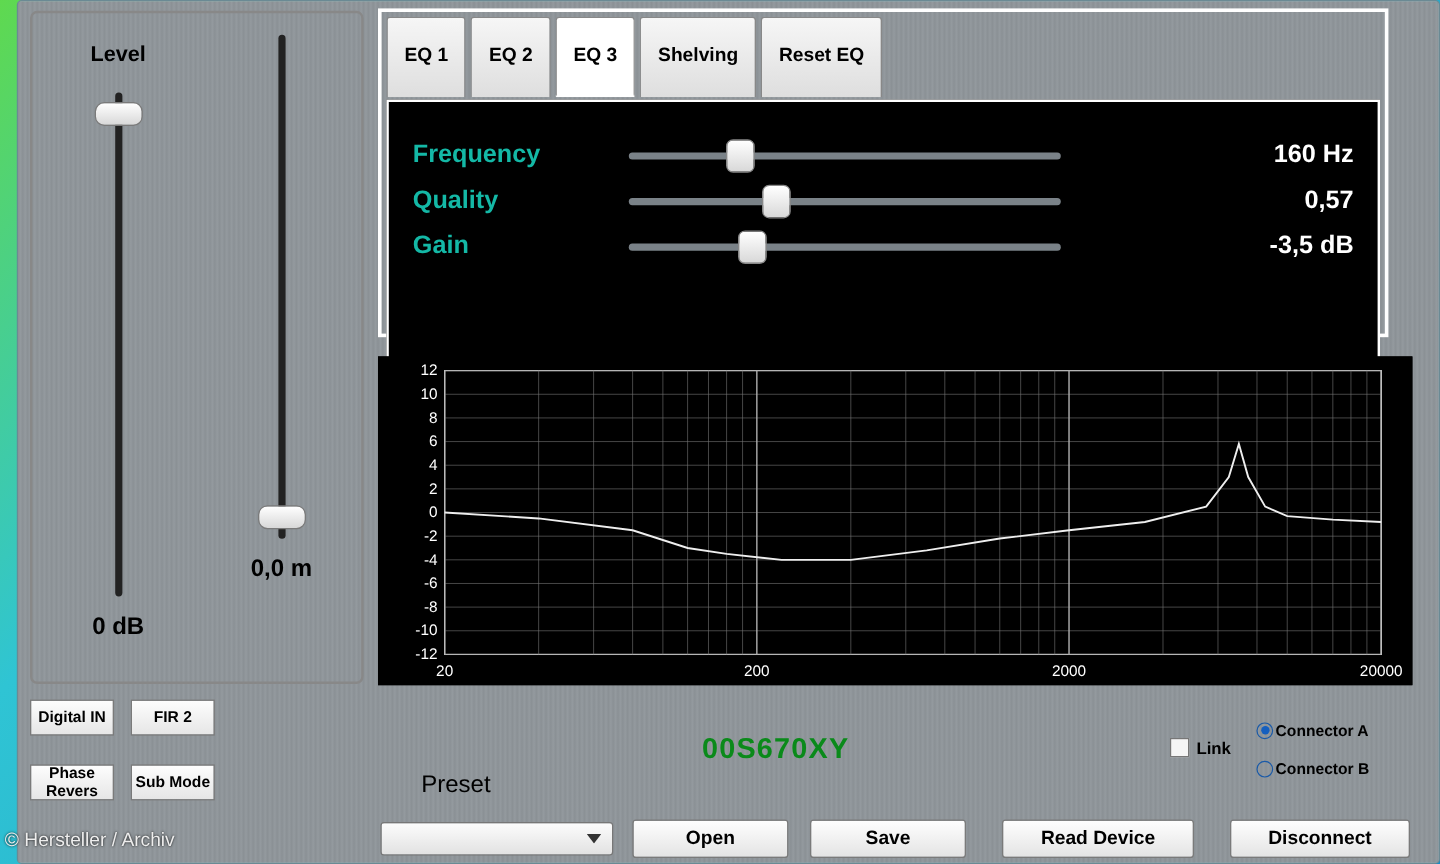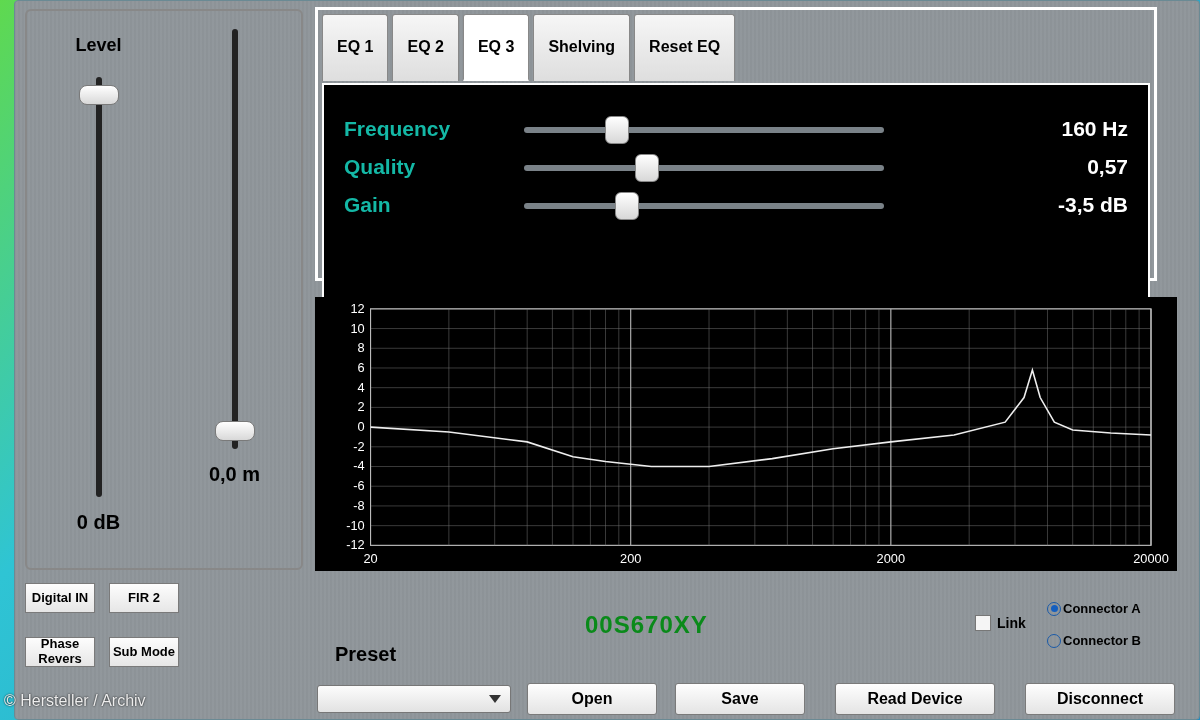--- a/index.html
+++ b/index.html
@@ -113,22 +113,22 @@
     width: 70px; height: 30px;
     background: linear-gradient(#fdfdfd,#e6e6e6);
     border: 1px solid #7a7a7a;
     font-weight: bold; font-size: 13px;
     display: flex; align-items: center; justify-content: center;
     text-align: center; line-height: 1.15;
     cursor: pointer;
   }
   
   .preset-label {
-    position: absolute; left: 320px; top: 642px;
-    font-weight: bold; font-size: 20px; color: #000;
+    position: absolute; left: 336px; top: 642px;
+    font-weight: normal; font-size: 20px; color: #000;
   }
   .device-id {
     position: absolute; left: 570px; top: 610px;
     font-weight: bold; font-size: 24px; color: #0a8a1a;
     letter-spacing: 1px;
   }
   .link-check {
     position: absolute; left: 960px; top: 614px;
     display: flex; align-items: center; gap: 6px;
     font-weight: bold; font-size: 14px;

